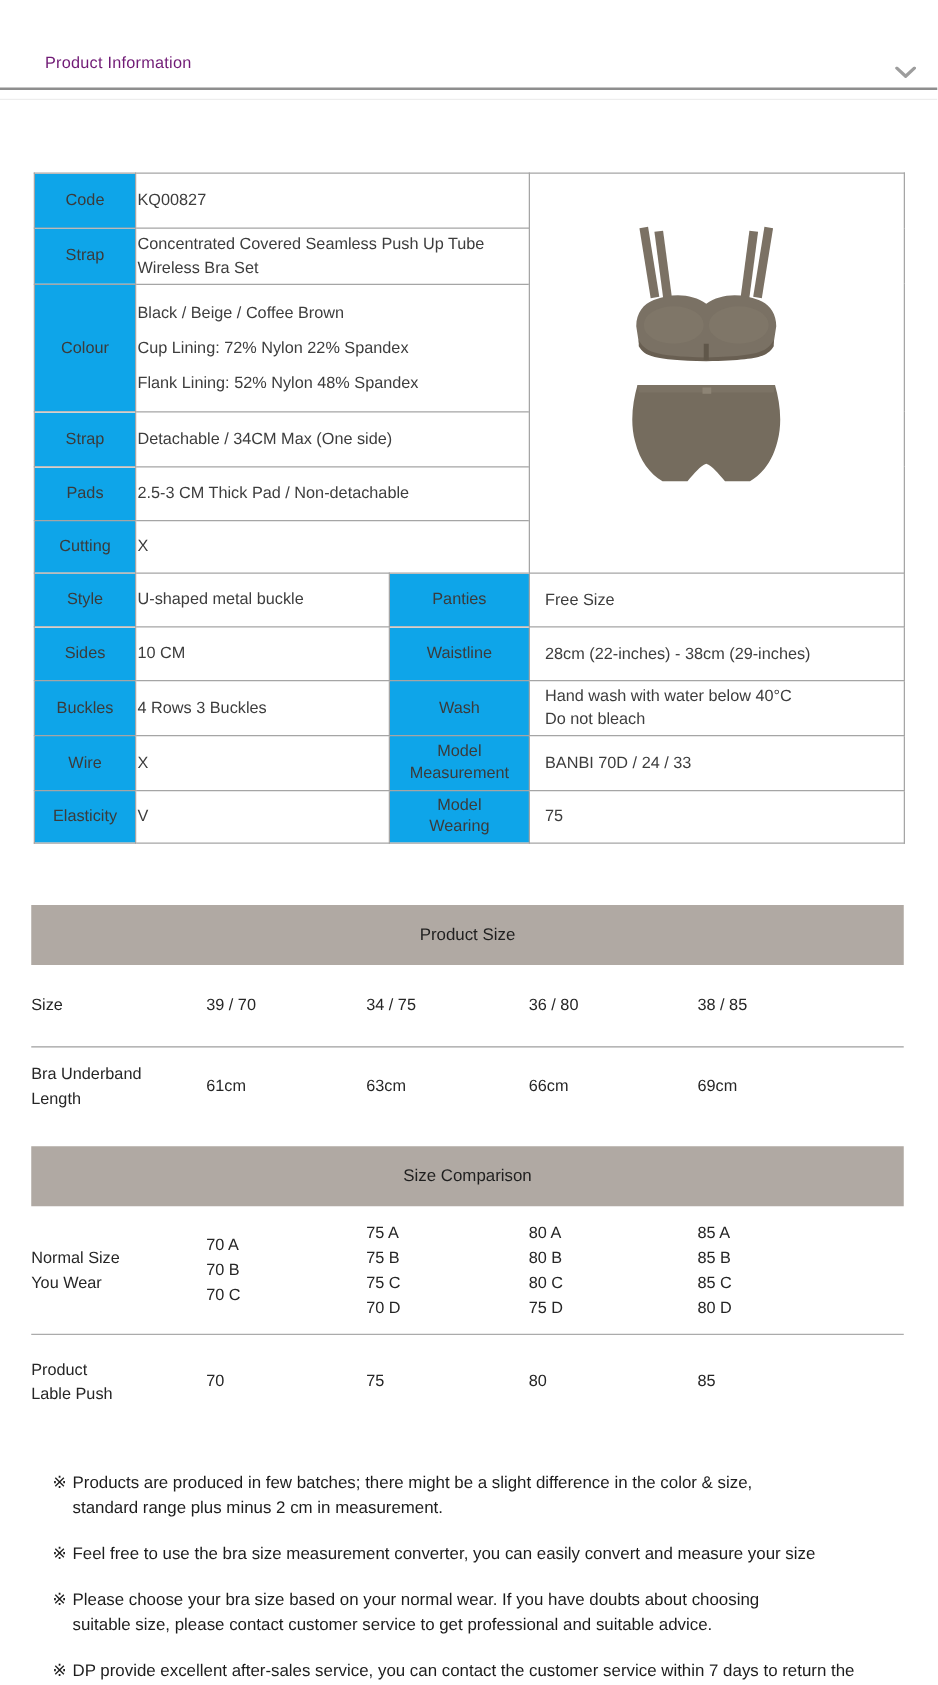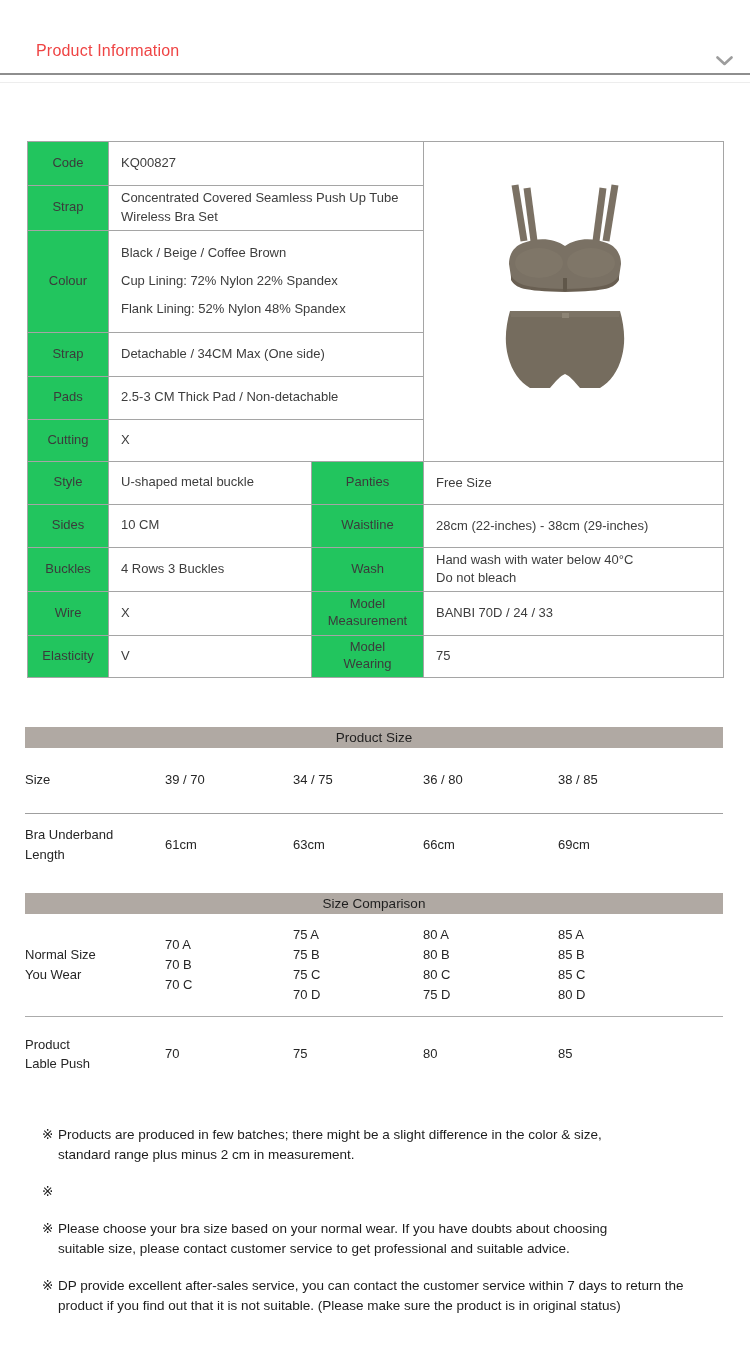--- a/index.html
+++ b/index.html
@@ -6,42 +6,42 @@
   body{
     width:750px;
     font-family:"Liberation Sans","DejaVu Sans",sans-serif;
     color:#3c3c3c;
     -webkit-font-smoothing:antialiased;
   }
   .page{width:750px;background:#fff;padding-bottom:30px;}
 
   
   .hdr{position:relative;padding:42px 0 13px 36px;border-bottom:2px solid #8e8e8e;}
-  .hdr h1{margin:0;font-size:16px;font-weight:500;color:#ef4444;letter-spacing:.2px;}
+  .hdr h1{margin:0;font-size:13px;font-weight:500;color:#701a75;letter-spacing:.2px;}
   .chev{position:absolute;right:17px;bottom:9px;width:17px;height:10px;cursor:pointer;background:none;border:none;padding:0;}
   .subline{height:1px;background:#ededed;margin-top:7px;}
 
   
   table.spec{border-collapse:collapse;table-layout:fixed;width:696px;margin:58px 0 0 27px;font-size:13px;color:#3d3d3d;}
   table.spec td{border:1px solid #a5a5a5;vertical-align:middle;overflow:hidden;}
-  td.lbl{background:#22c55e;text-align:center;white-space:pre-line;line-height:1.3;color:#3b3b3b;}
-  td.val{padding:3px 6px 3px 12px;white-space:pre-line;line-height:1.45;}
+  td.lbl{background:#0ea5e9;text-align:center;white-space:pre-line;line-height:1.3;color:#3b3b3b;}
+  td.val{padding:3px 6px 3px 1px;white-space:pre-line;line-height:1.45;}
   td.val2{padding:3px 24px 3px 12px;white-space:pre-line;line-height:1.4;}
   td.colour{line-height:2.18;}
   tr.rt0 td{height:37px}tr.rt1 td{height:37px}tr.rt2 td{height:95px}
   tr.rt3 td{height:37px}tr.rt4 td{height:36px}tr.rt5 td{height:35px}
   tr.rb0 td{height:36px}tr.rb1 td{height:36px}tr.rb2 td{height:37px}
   tr.rb3 td{height:37px}tr.rb4 td{height:35px}
   td.imgcell{background:#fff;text-align:center;vertical-align:middle;padding:0;}
 
   
   .size-section{margin-left:25px;width:698px;}
   .ps{margin-top:49px;}
   .sc{margin-top:17px;}
-  .bar{height:21px;display:flex;align-items:center;justify-content:center;background:#b0a9a3;font-size:13.5px;color:#1f1f1f;}
+  .bar{height:48px;display:flex;align-items:center;justify-content:center;background:#b0a9a3;font-size:13.5px;color:#1f1f1f;}
   .srow{display:grid;grid-template-columns:140px 128px 130px 135px 1fr;align-items:center;font-size:13px;color:#262626;}
   .srow>div{white-space:pre-line;line-height:1.5;}
   .ps-row1{height:65px;border-bottom:1px solid #9f9f9f;}
   .ps-row2{height:62px;}
   .sc-row1{height:102px;border-bottom:1px solid #ababab;}
   .sc-row1>div{line-height:20px;}
   .sc-row2{height:75px;}
 
   
   .footnotes{margin:33px 28px 0 42px;}
@@ -206,20 +206,21 @@
   </section>
 
   <section class="footnotes">
     <div class="footnote">
       <span class="fn-marker">※</span>
       <div class="fn-text">Products are produced in few batches; there might be a slight difference in the color &amp; size,
 standard range plus minus 2 cm in measurement.</div>
     </div>
     <div class="footnote">
       <span class="fn-marker">※</span>
+      <div class="fn-text">Feel free to use the bra size measurement converter, you can easily convert and measure your size</div>
     </div>
     <div class="footnote">
       <span class="fn-marker">※</span>
       <div class="fn-text">Please choose your bra size based on your normal wear. If you have doubts about choosing
 suitable size, please contact customer service to get professional and suitable advice.</div>
     </div>
     <div class="footnote">
       <span class="fn-marker">※</span>
       <div class="fn-text">DP provide excellent after-sales service, you can contact the customer service within 7 days to return the
 product if you find out that it is not suitable. (Please make sure the product is in original status)</div>

